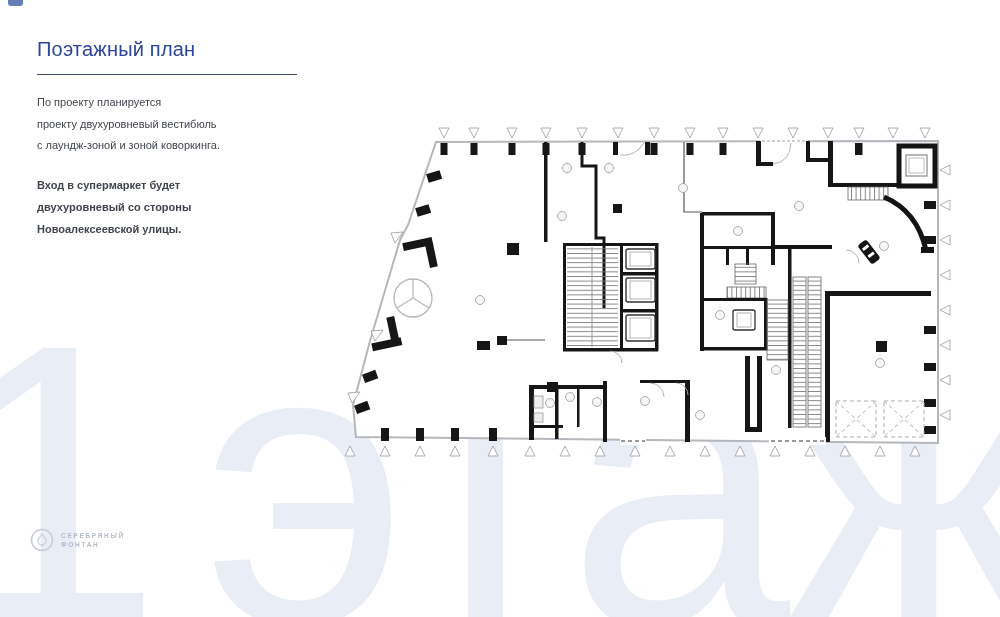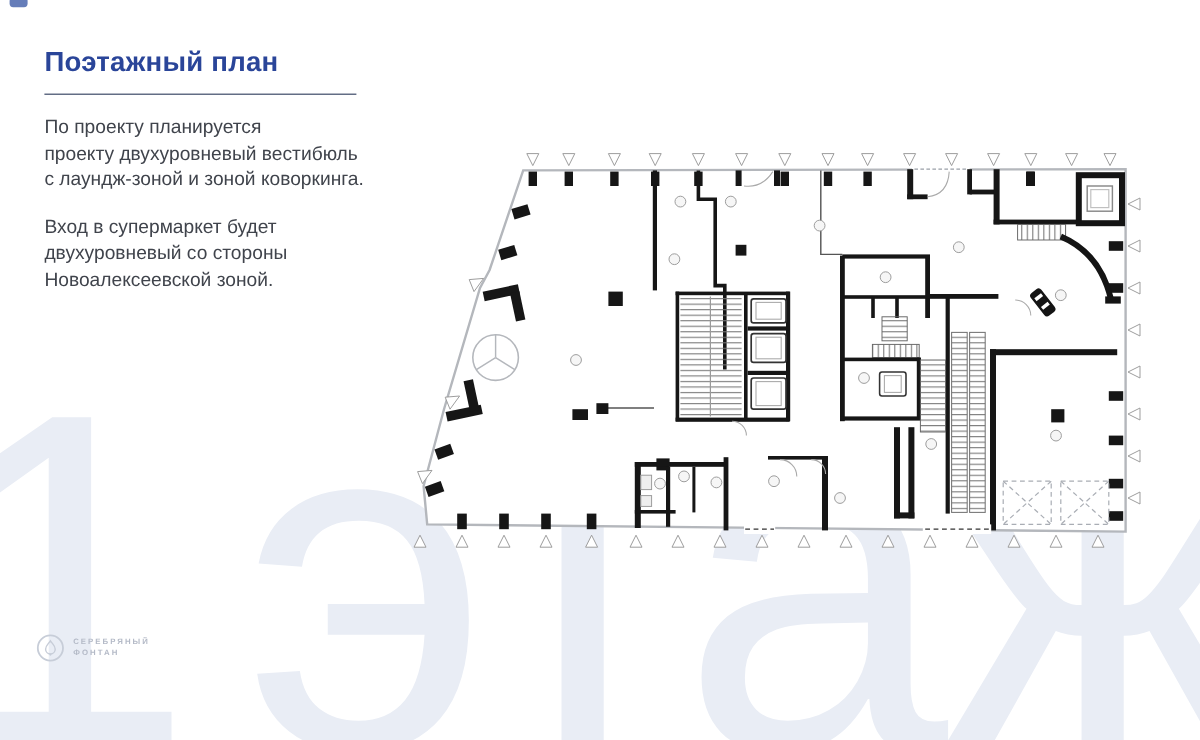--- a/index.html
+++ b/index.html
@@ -15,28 +15,28 @@
     color:#e9edf5;letter-spacing:-5px;word-spacing:-60px;user-select:none;
   }
   
   .corner-accent{
     position:absolute;left:8px;top:-2px;width:15px;height:8px;z-index:3;
     background:#4a66ad;border-radius:3px;opacity:.85;
   }
   
   .text-col{position:absolute;left:37px;top:38px;width:310px;z-index:3;}
   .page-title{
-    font-size:23px;font-weight:bold;color:#2a4599;letter-spacing:.2px;margin:0;
+    font-size:20px;font-weight:normal;color:#2a4599;letter-spacing:.2px;margin:0;
   }
   .title-underline{
     width:260px;height:0;border-bottom:1.2px solid #3c4a68;margin-top:13px;
   }
-  .body-par{margin:0;padding:0;color:#40444c;font-size:16px;line-height:21.7px;}
+  .body-par{margin:0;padding:0;color:#40444c;font-size:11px;line-height:21.7px;}
   .body-par.first{margin-top:17px;}
-  .body-par.second{margin-top:18px;}
+  .body-par.second{margin-top:18px;font-weight:bold;}
   
   .plan{position:absolute;left:330px;top:108px;width:670px;height:350px;z-index:2;}
   
   .logo{position:absolute;left:30px;top:528px;z-index:3;display:flex;align-items:center;gap:7px;}
   .logo-text{
     font-size:6.5px;font-weight:bold;letter-spacing:1.7px;line-height:9px;
     color:#b4bac7;white-space:nowrap;
   }
 </style>
 </head>
@@ -52,21 +52,21 @@
     <h1 class="page-title">Поэтажный план</h1>
     <div class="title-underline"></div>
     <p class="body-par first">
       <span>По проекту планируется</span><br>
       <span>проекту двухуровневый вестибюль</span><br>
       <span>с лаундж-зоной и зоной коворкинга.</span>
     </p>
     <p class="body-par second">
       <span>Вход в супермаркет будет</span><br>
       <span>двухуровневый со стороны</span><br>
-      <span>Новоалексеевской зоной.</span>
+      <span>Новоалексеевской улицы.</span>
     </p>
   </div>
 
   <svg class="plan" viewBox="330 108 670 350" xmlns="http://www.w3.org/2000/svg">
     <defs>
       <pattern id="st" width="4" height="4.6" patternUnits="userSpaceOnUse">
         <line x1="0" y1="0.5" x2="4" y2="0.5" stroke="#777" stroke-width="0.9"></line>
       </pattern>
       <pattern id="stv" width="4.6" height="4" patternUnits="userSpaceOnUse">
         <line x1="0.5" y1="0" x2="0.5" y2="4" stroke="#777" stroke-width="0.9"></line>

